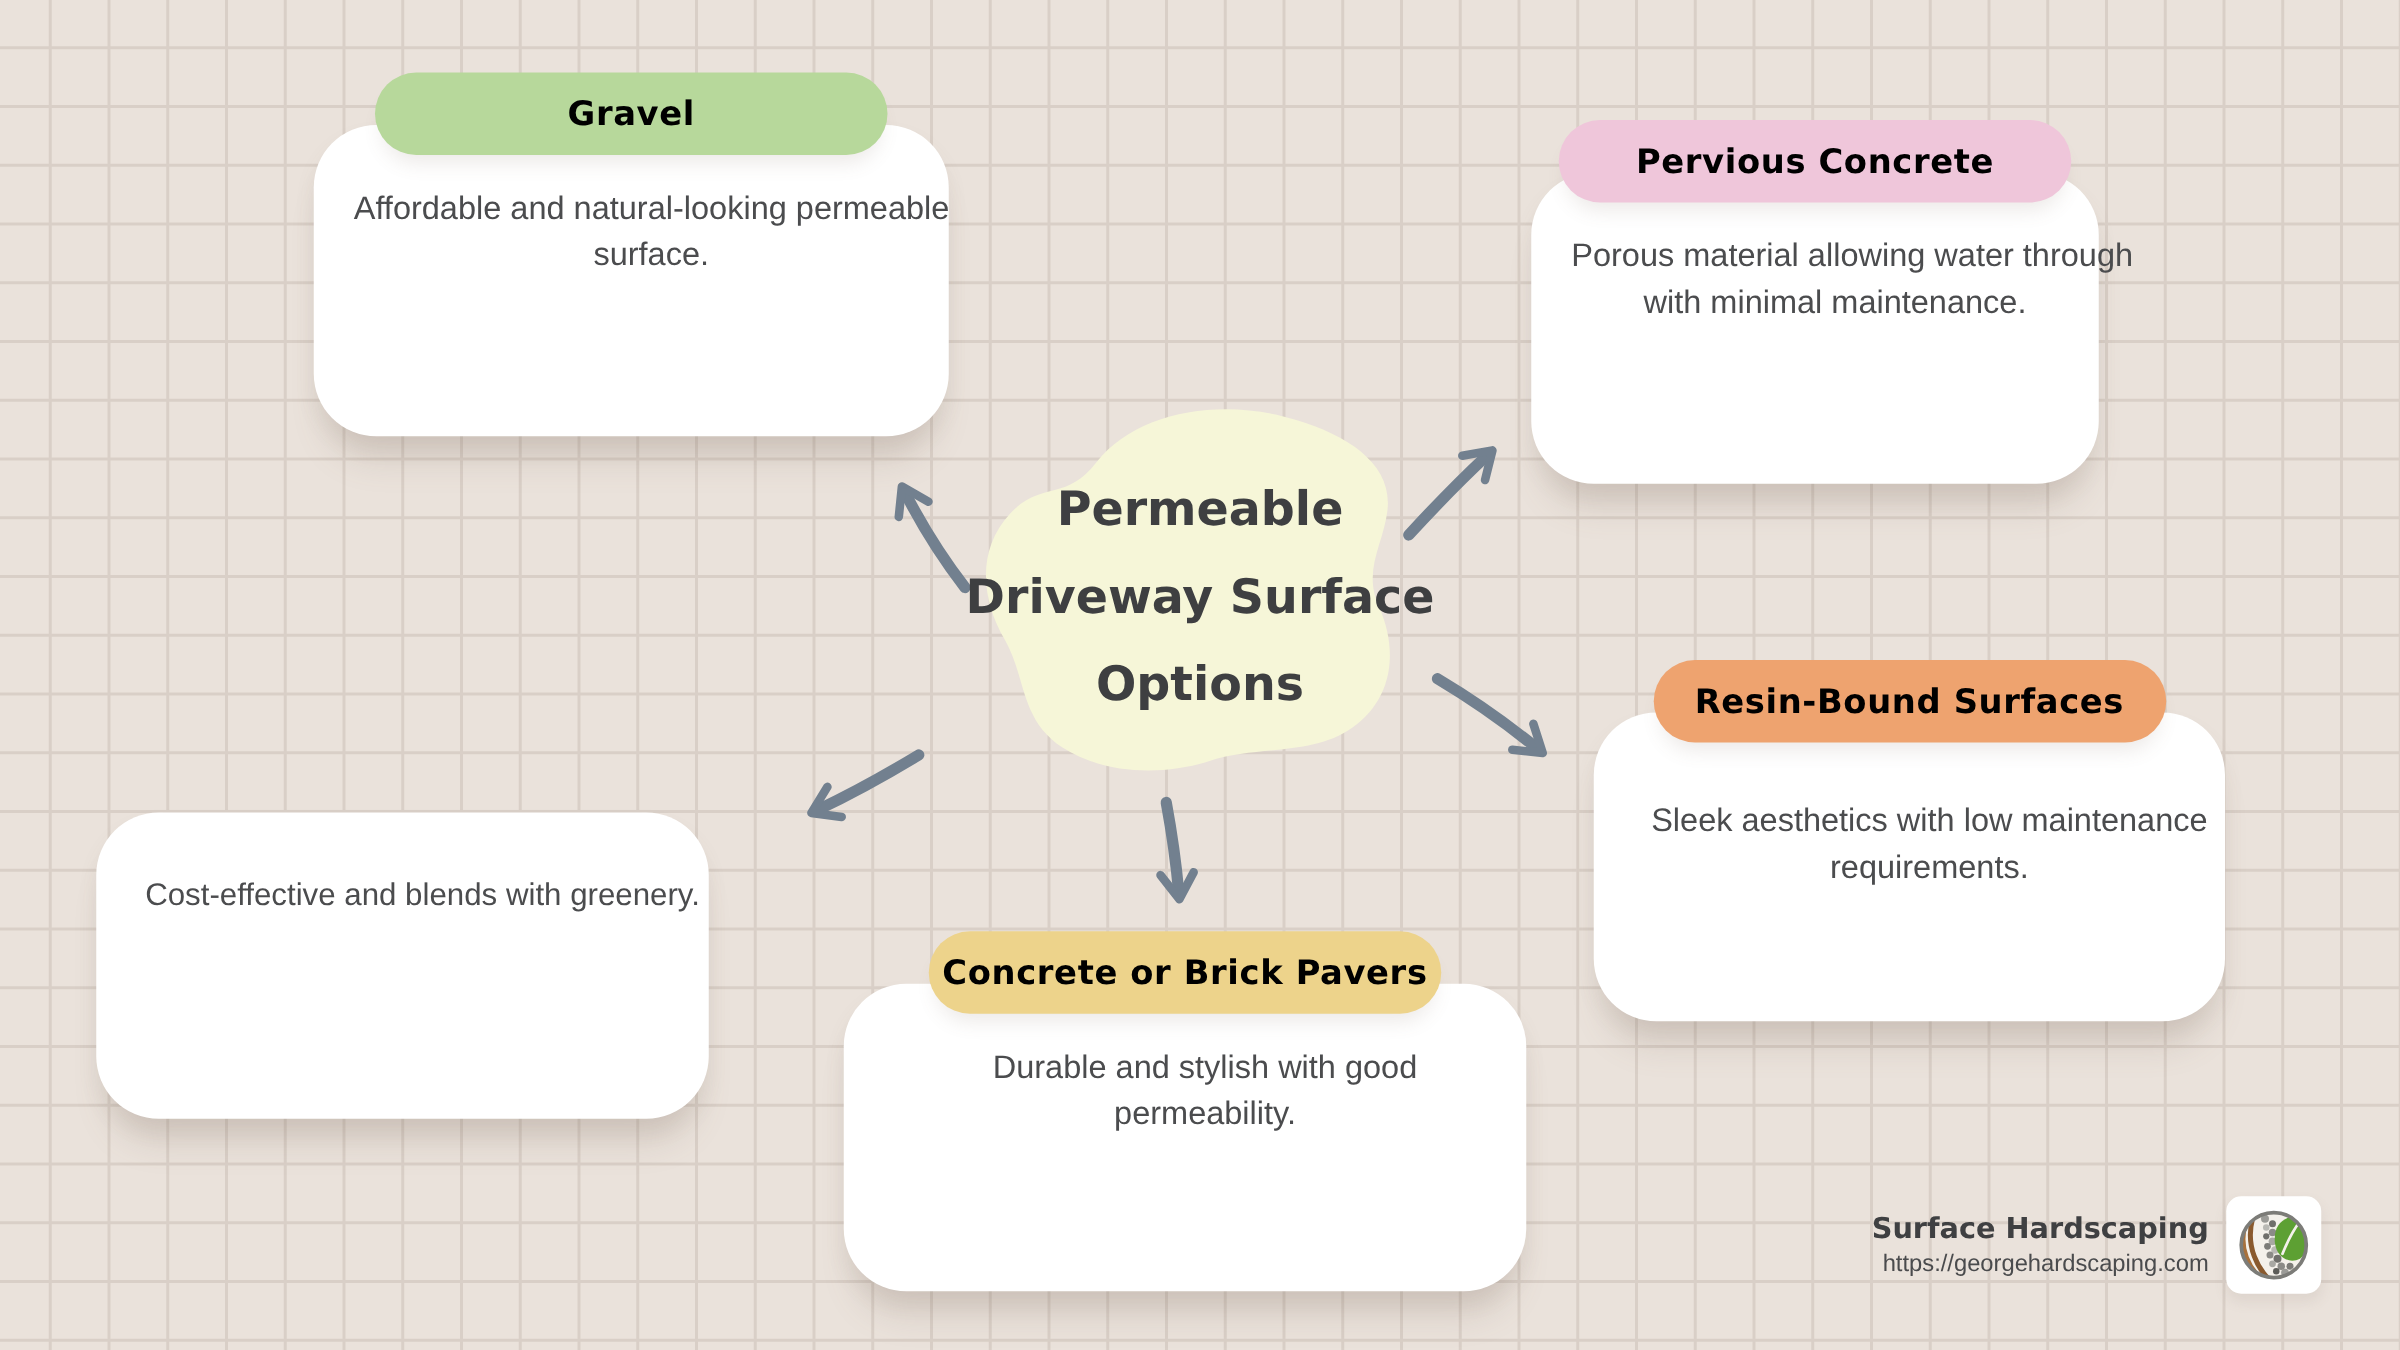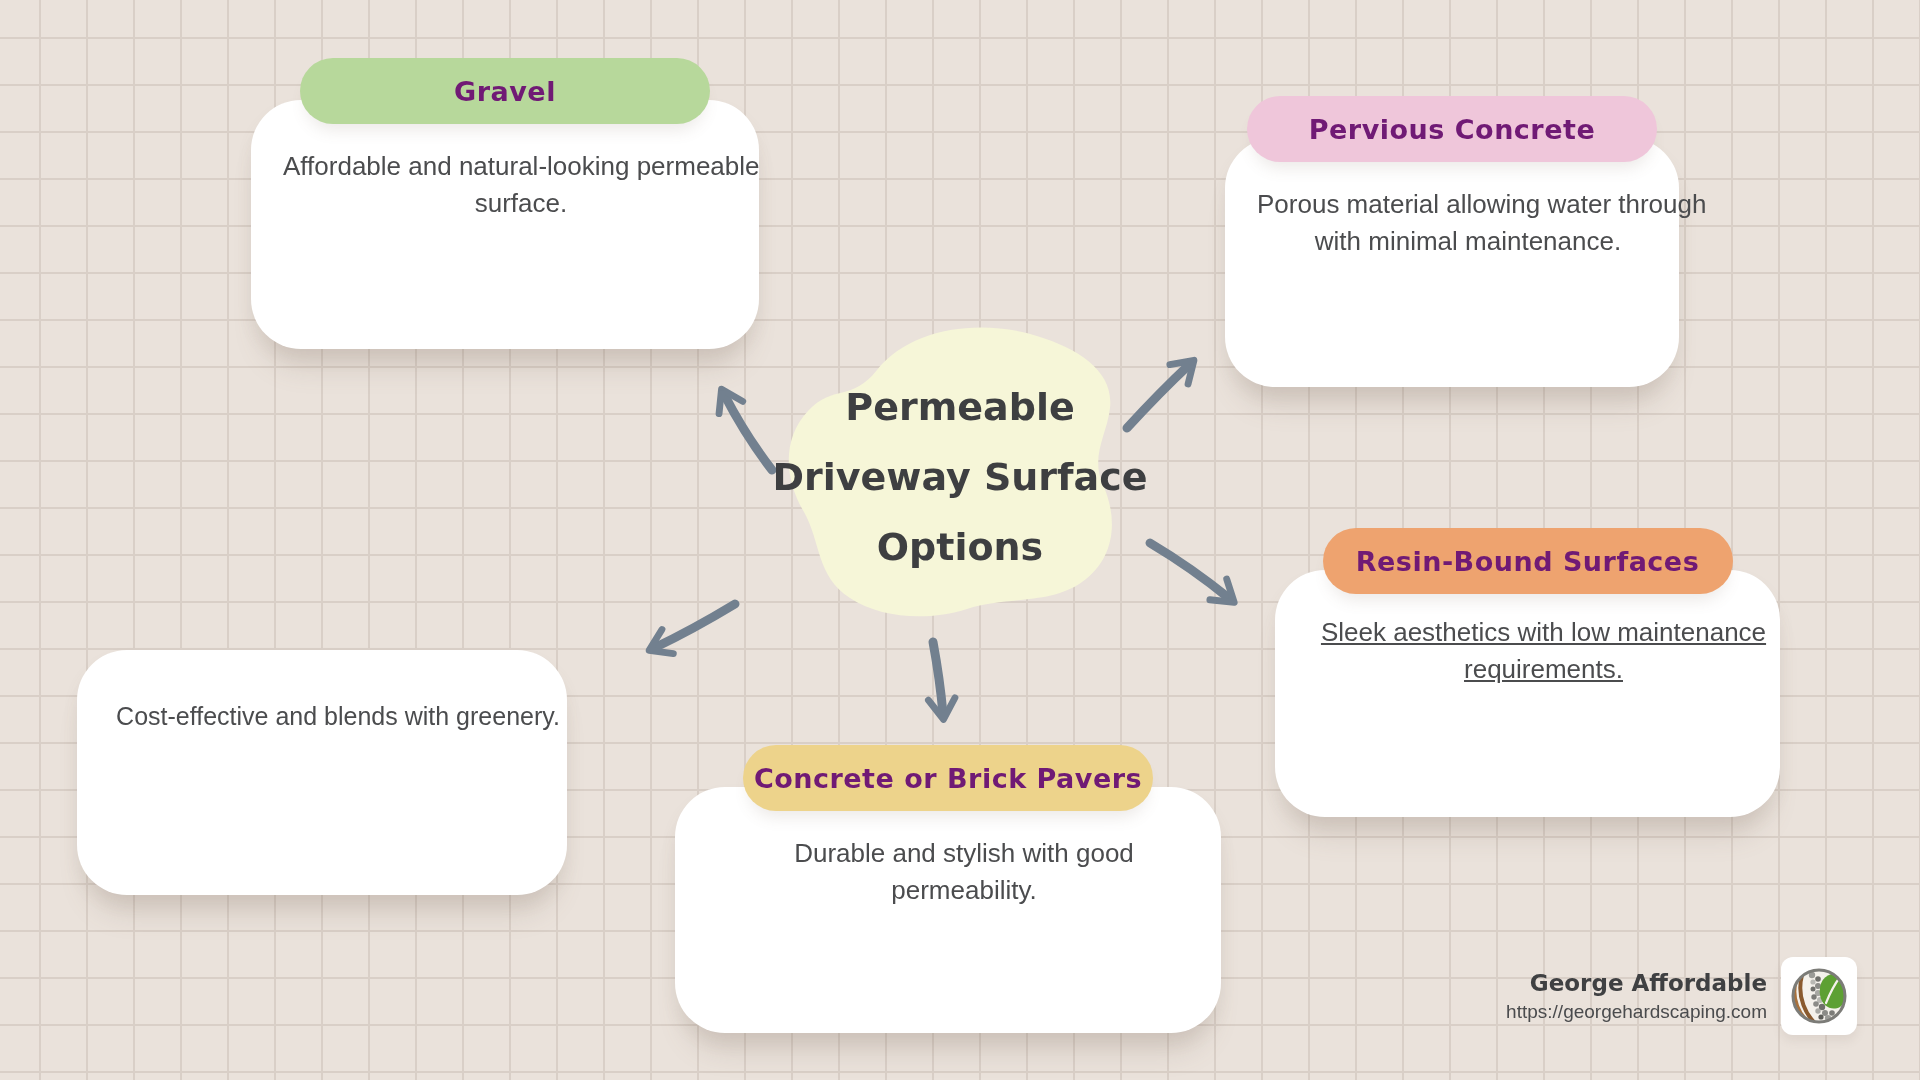--- a/index.html
+++ b/index.html
@@ -27,33 +27,33 @@
   .node{position:absolute;}
   .card{
     position:absolute;left:0;top:0;right:0;bottom:0;
     background:#FFFFFF;border-radius:50px;
     box-shadow:0 28px 30px -12px rgba(120,100,85,.20), 0 10px 16px rgba(120,100,85,.08);
   }
   .pill{
     position:absolute;top:-42px;left:50%;transform:translateX(-50%);
     width:410px;height:66px;border-radius:34px;
     display:flex;align-items:center;justify-content:center;
-    color:#701a75;font-family:"DejaVu Sans", sans-serif;font-weight:bold;
+    color:#000000;font-family:"DejaVu Sans", sans-serif;font-weight:bold;
     font-size:27px;letter-spacing:.5px;white-space:nowrap;
     box-shadow:0 12px 16px -6px rgba(120,100,85,.14);
   }
   .desc{
     position:absolute;left:0;right:0;top:48px;
     text-align:center;color:#4B4C4E;font-size:26px;line-height:37px;
   }
   .desc .d-line{white-space:nowrap;padding-left:32px;}
   .n-gravel{left:251px;top:100px;width:508px;height:249px;}
   .n-pervious{left:1225px;top:138px;width:454px;height:249px;}
   .n-resin{left:1275px;top:570px;width:505px;height:247px;}
-  .n-resin .desc{top:44px;text-decoration:underline;}
+  .n-resin .desc{top:68px;}
   .n-pavers{left:675px;top:787px;width:546px;height:246px;}
   .n-plastic{left:77px;top:650px;width:490px;height:245px;}
   .n-plastic .pill{width:405px;}
   .n-plastic .desc{font-size:25px;}
   
   .footer{position:absolute;right:63px;bottom:45px;display:flex;align-items:center;}
   .footer-text{text-align:right;margin-right:14px;}
   .brand{font-family:"DejaVu Sans", sans-serif;font-weight:bold;font-size:23px;color:#3F4042;line-height:32px;}
   .url{font-size:19px;color:#4A4B4D;line-height:26px;}
   .logo-box{width:76px;height:78px;background:#FFFFFF;border-radius:12px;
@@ -144,21 +144,21 @@
 
   <div class="node n-plastic">
     <div class="card"></div>
     <div class="desc">
       <div class="d-line">Cost-effective and blends with greenery.</div>
     </div>
   </div>
 
   <div class="footer">
     <div class="footer-text">
-      <div class="brand">George Affordable</div>
+      <div class="brand">Surface Hardscaping</div>
       <div class="url">https://georgehardscaping.com</div>
     </div>
     <div class="logo-box">
       <svg width="62" height="62" viewBox="0 0 62 62">
         <defs>
           <clipPath id="logoClip">
               <circle cx="31" cy="31" r="26"></circle>
             </clipPath>
         </defs>
         <circle cx="31" cy="31" r="26" fill="#F4F1EB"></circle>

